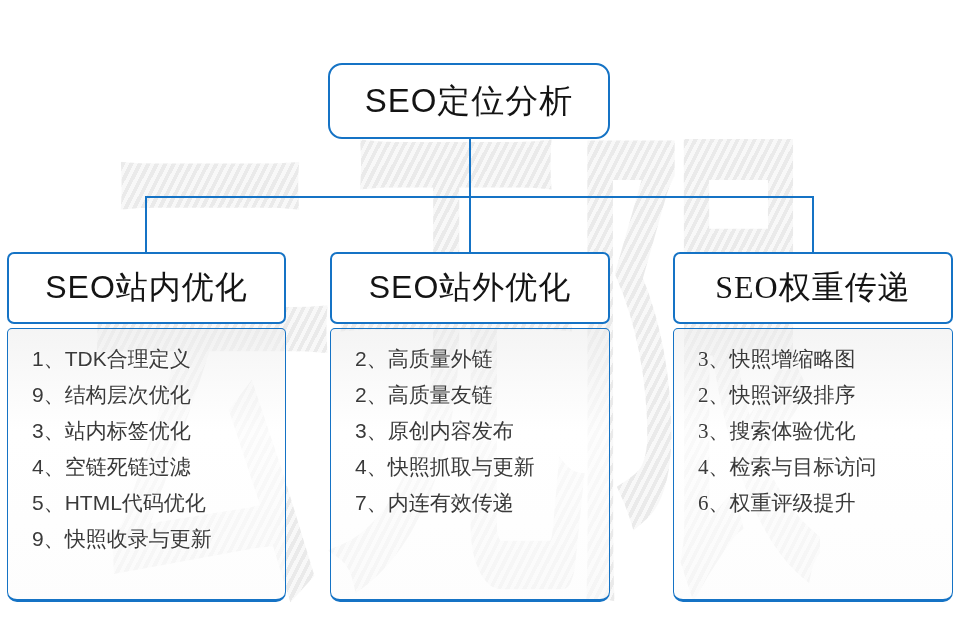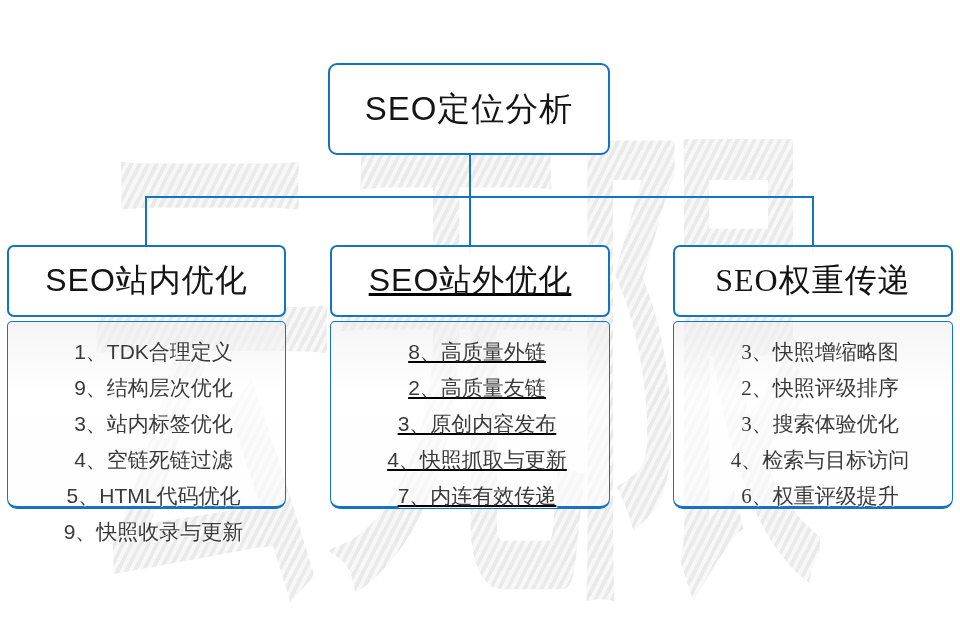--- a/index.html
+++ b/index.html
@@ -23,45 +23,44 @@
   }
   
   .connector{position:absolute;background:var(--accent,#1573c5);z-index:1;}
   .conn-stem  {left:469px;top:139px;width:2px;height:58px;}
   .conn-rail  {left:145px;top:196px;width:669px;height:2px;}
   .conn-left  {left:145px;top:196px;width:2px;height:57px;}
   .conn-mid   {left:469px;top:196px;width:2px;height:57px;}
   .conn-right {left:812px;top:196px;width:2px;height:57px;}
   
   .topbox{
-    position:absolute;left:328px;top:63px;width:282px;height:92px;z-index:2;
-    background:#fff;border:2px solid var(--accent,#1573c5);border-radius:9px;
+    position:absolute;left:328px;top:63px;width:282px;height:76px;z-index:2;
+    background:#fff;border:2px solid var(--accent,#1573c5);border-radius:14px;
     box-sizing:border-box;display:flex;align-items:center;justify-content:center;
   }
   .topbox .title{font-size:33px;color:#141414;letter-spacing:1px;}
   
-  .col{position:absolute;top:245px;z-index:2;}
+  .col{position:absolute;top:252px;z-index:2;}
   .col-1{left:7px;width:279px;}
-  .col-2{left:330px;width:280px;text-decoration:underline;}
+  .col-2{left:330px;width:280px;}
   .col-3{left:673px;width:280px;font-family:Liberation Serif, serif;}
   .colhead{
     box-sizing:border-box;height:72px;
     background:rgba(255,255,255,0.96);
     border:2px solid var(--accent,#1573c5);border-radius:7px;
     display:flex;align-items:center;justify-content:center;
   }
   .colhead .title{font-size:32px;color:#141414;letter-spacing:1px;}
   .collist{
-    box-sizing:border-box;height:188px;margin-top:4px;
+    box-sizing:border-box;height:274px;margin-top:4px;
     border:1px solid var(--accent,#1573c5);
     border-bottom:3px solid var(--accent,#1573c5);
     border-radius:5px 5px 10px 10px;
     background:linear-gradient(180deg,rgba(236,236,236,0.55) 0%,rgba(255,255,255,0.72) 38%,rgba(252,252,252,0.62) 100%);
     padding:12px 10px 13px 24px;
-    text-align:center;
   }
   .collist .item{
     font-size:21px;line-height:36px;color:#3a3a3a;white-space:nowrap;
     text-shadow:1px 1px 0 rgba(255,255,255,0.9);
   }
 </style>
 </head>
 <body>
 
 <div class="canvas">
@@ -90,21 +89,21 @@
       <div class="item">5、HTML代码优化</div>
       <div class="item">9、快照收录与更新</div>
     </div>
   </div>
 
   <div class="col col-2">
     <div class="colhead">
       <span class="title">SEO站外优化</span>
     </div>
     <div class="collist">
-      <div class="item">8、高质量外链</div>
+      <div class="item">2、高质量外链</div>
       <div class="item">2、高质量友链</div>
       <div class="item">3、原创内容发布</div>
       <div class="item">4、快照抓取与更新</div>
       <div class="item">7、内连有效传递</div>
     </div>
   </div>
 
   <div class="col col-3">
     <div class="colhead">
       <span class="title">SEO权重传递</span>

